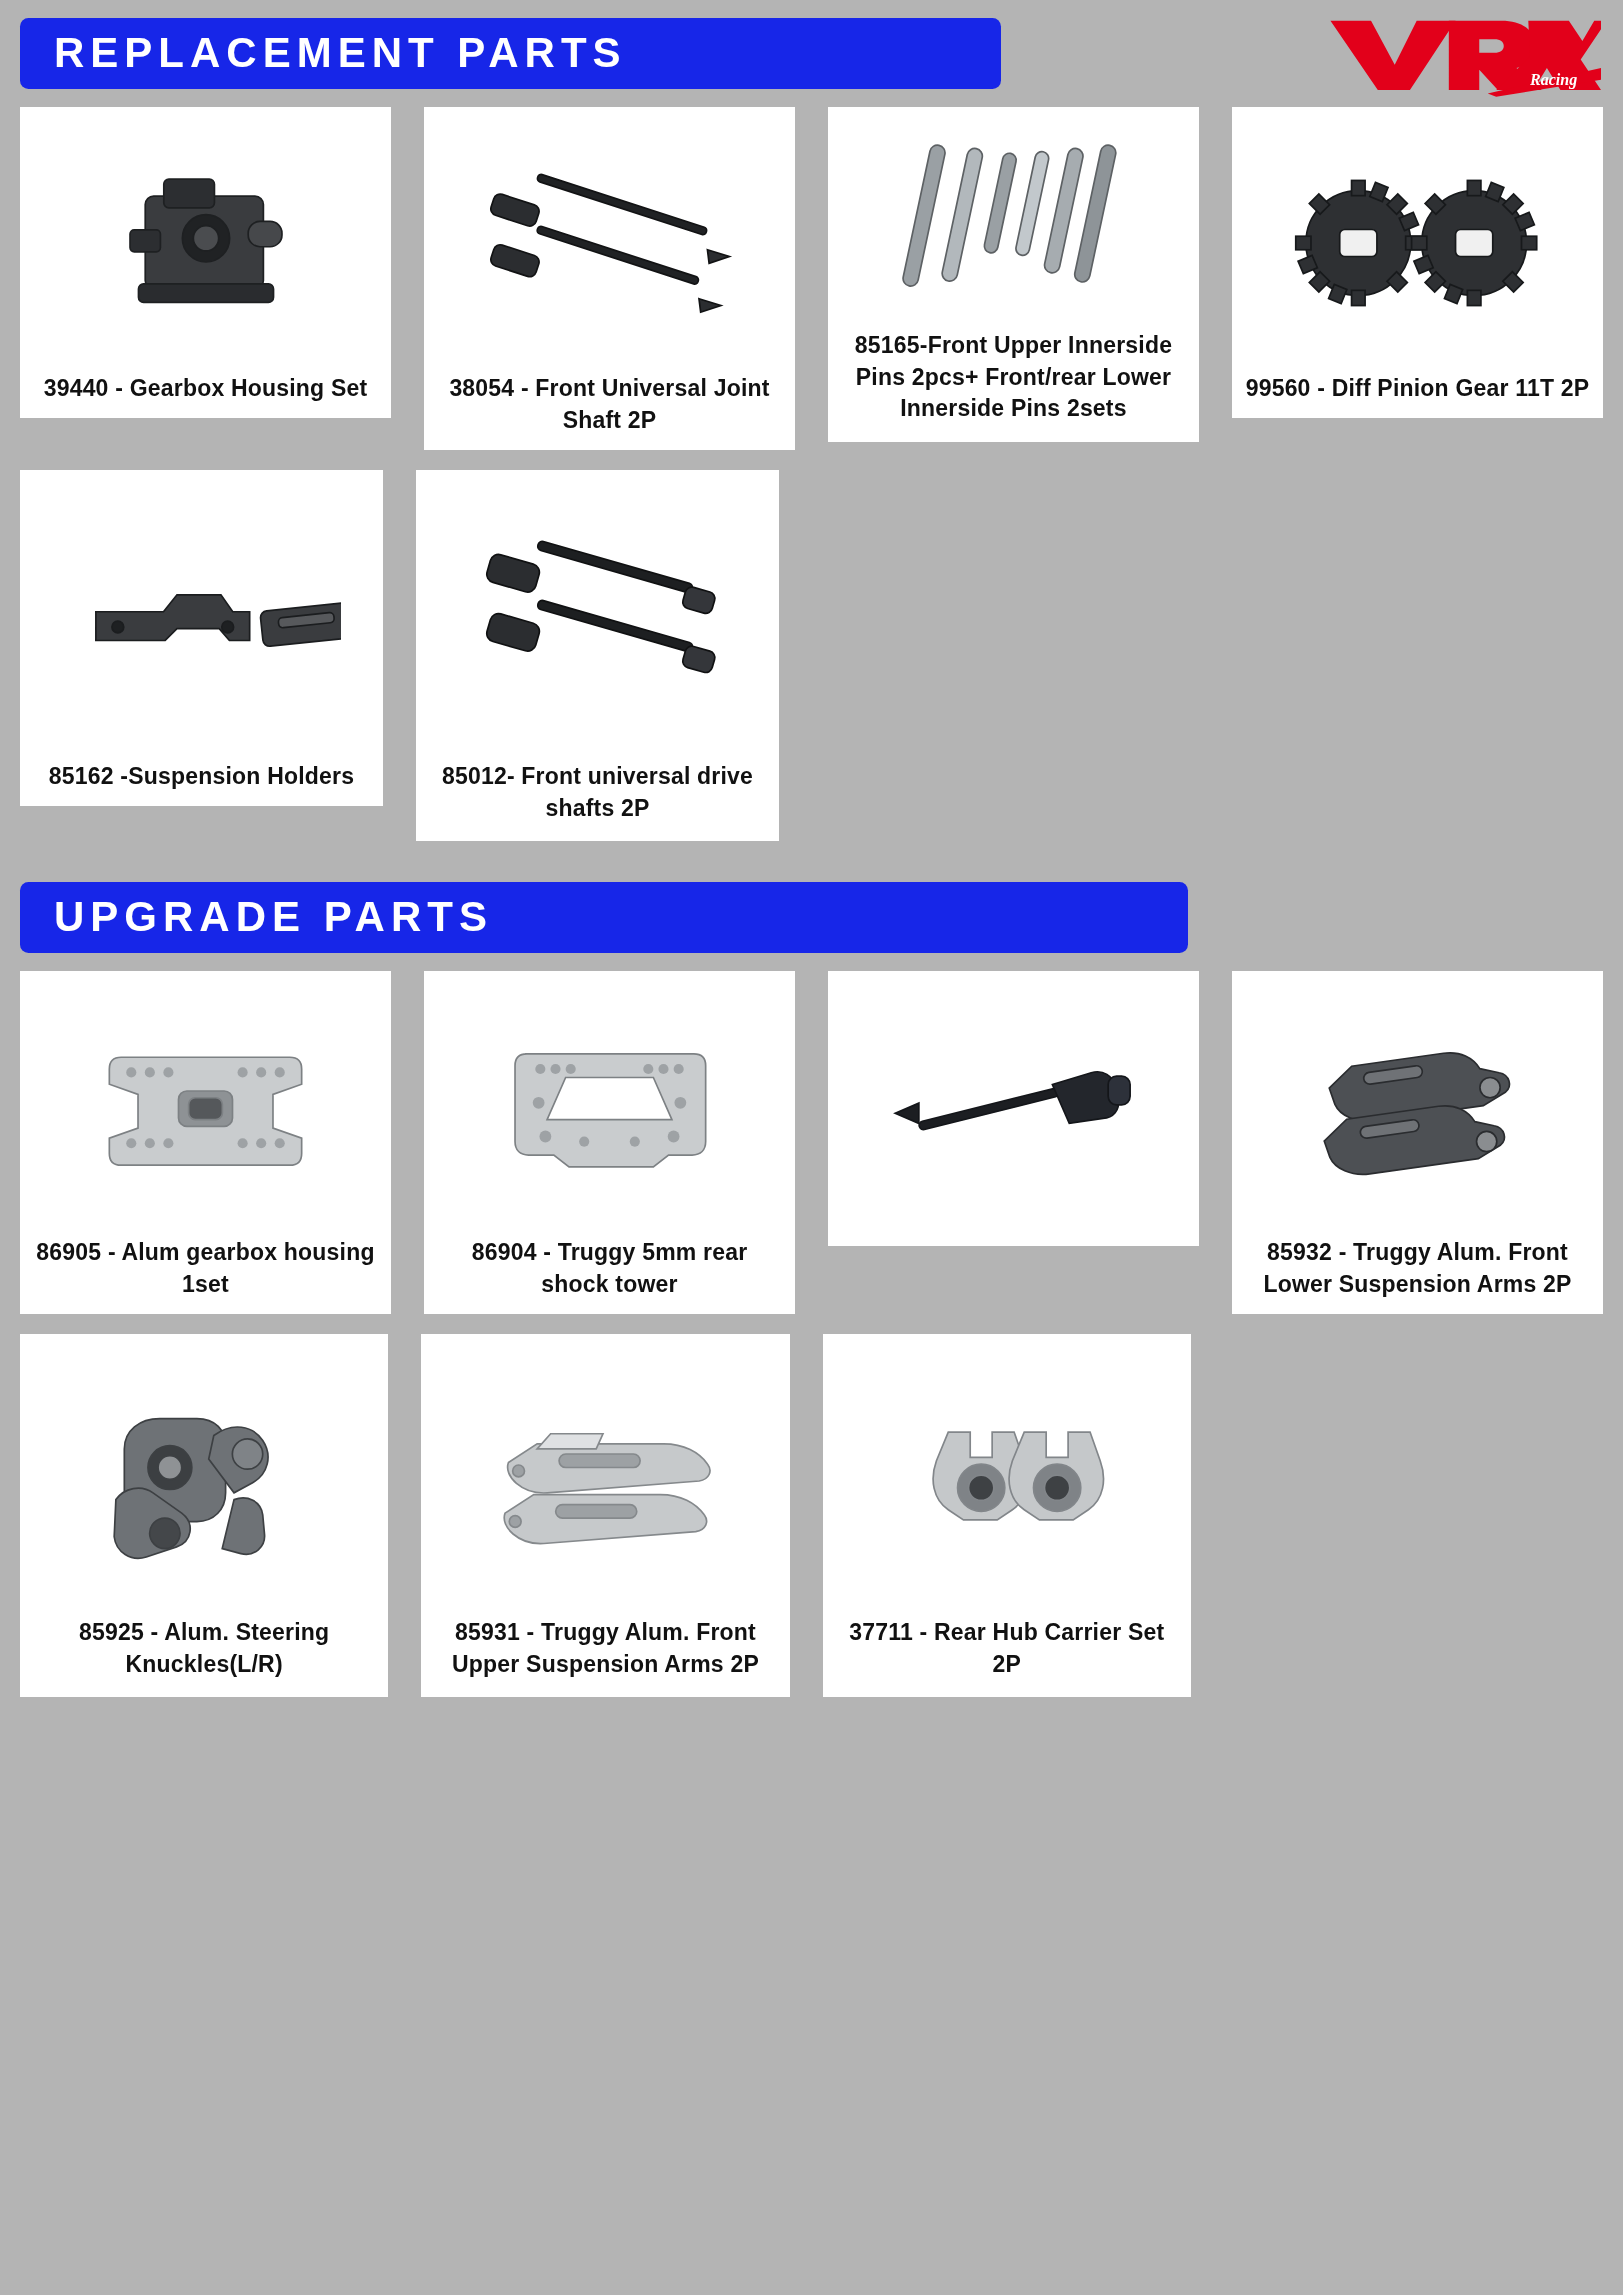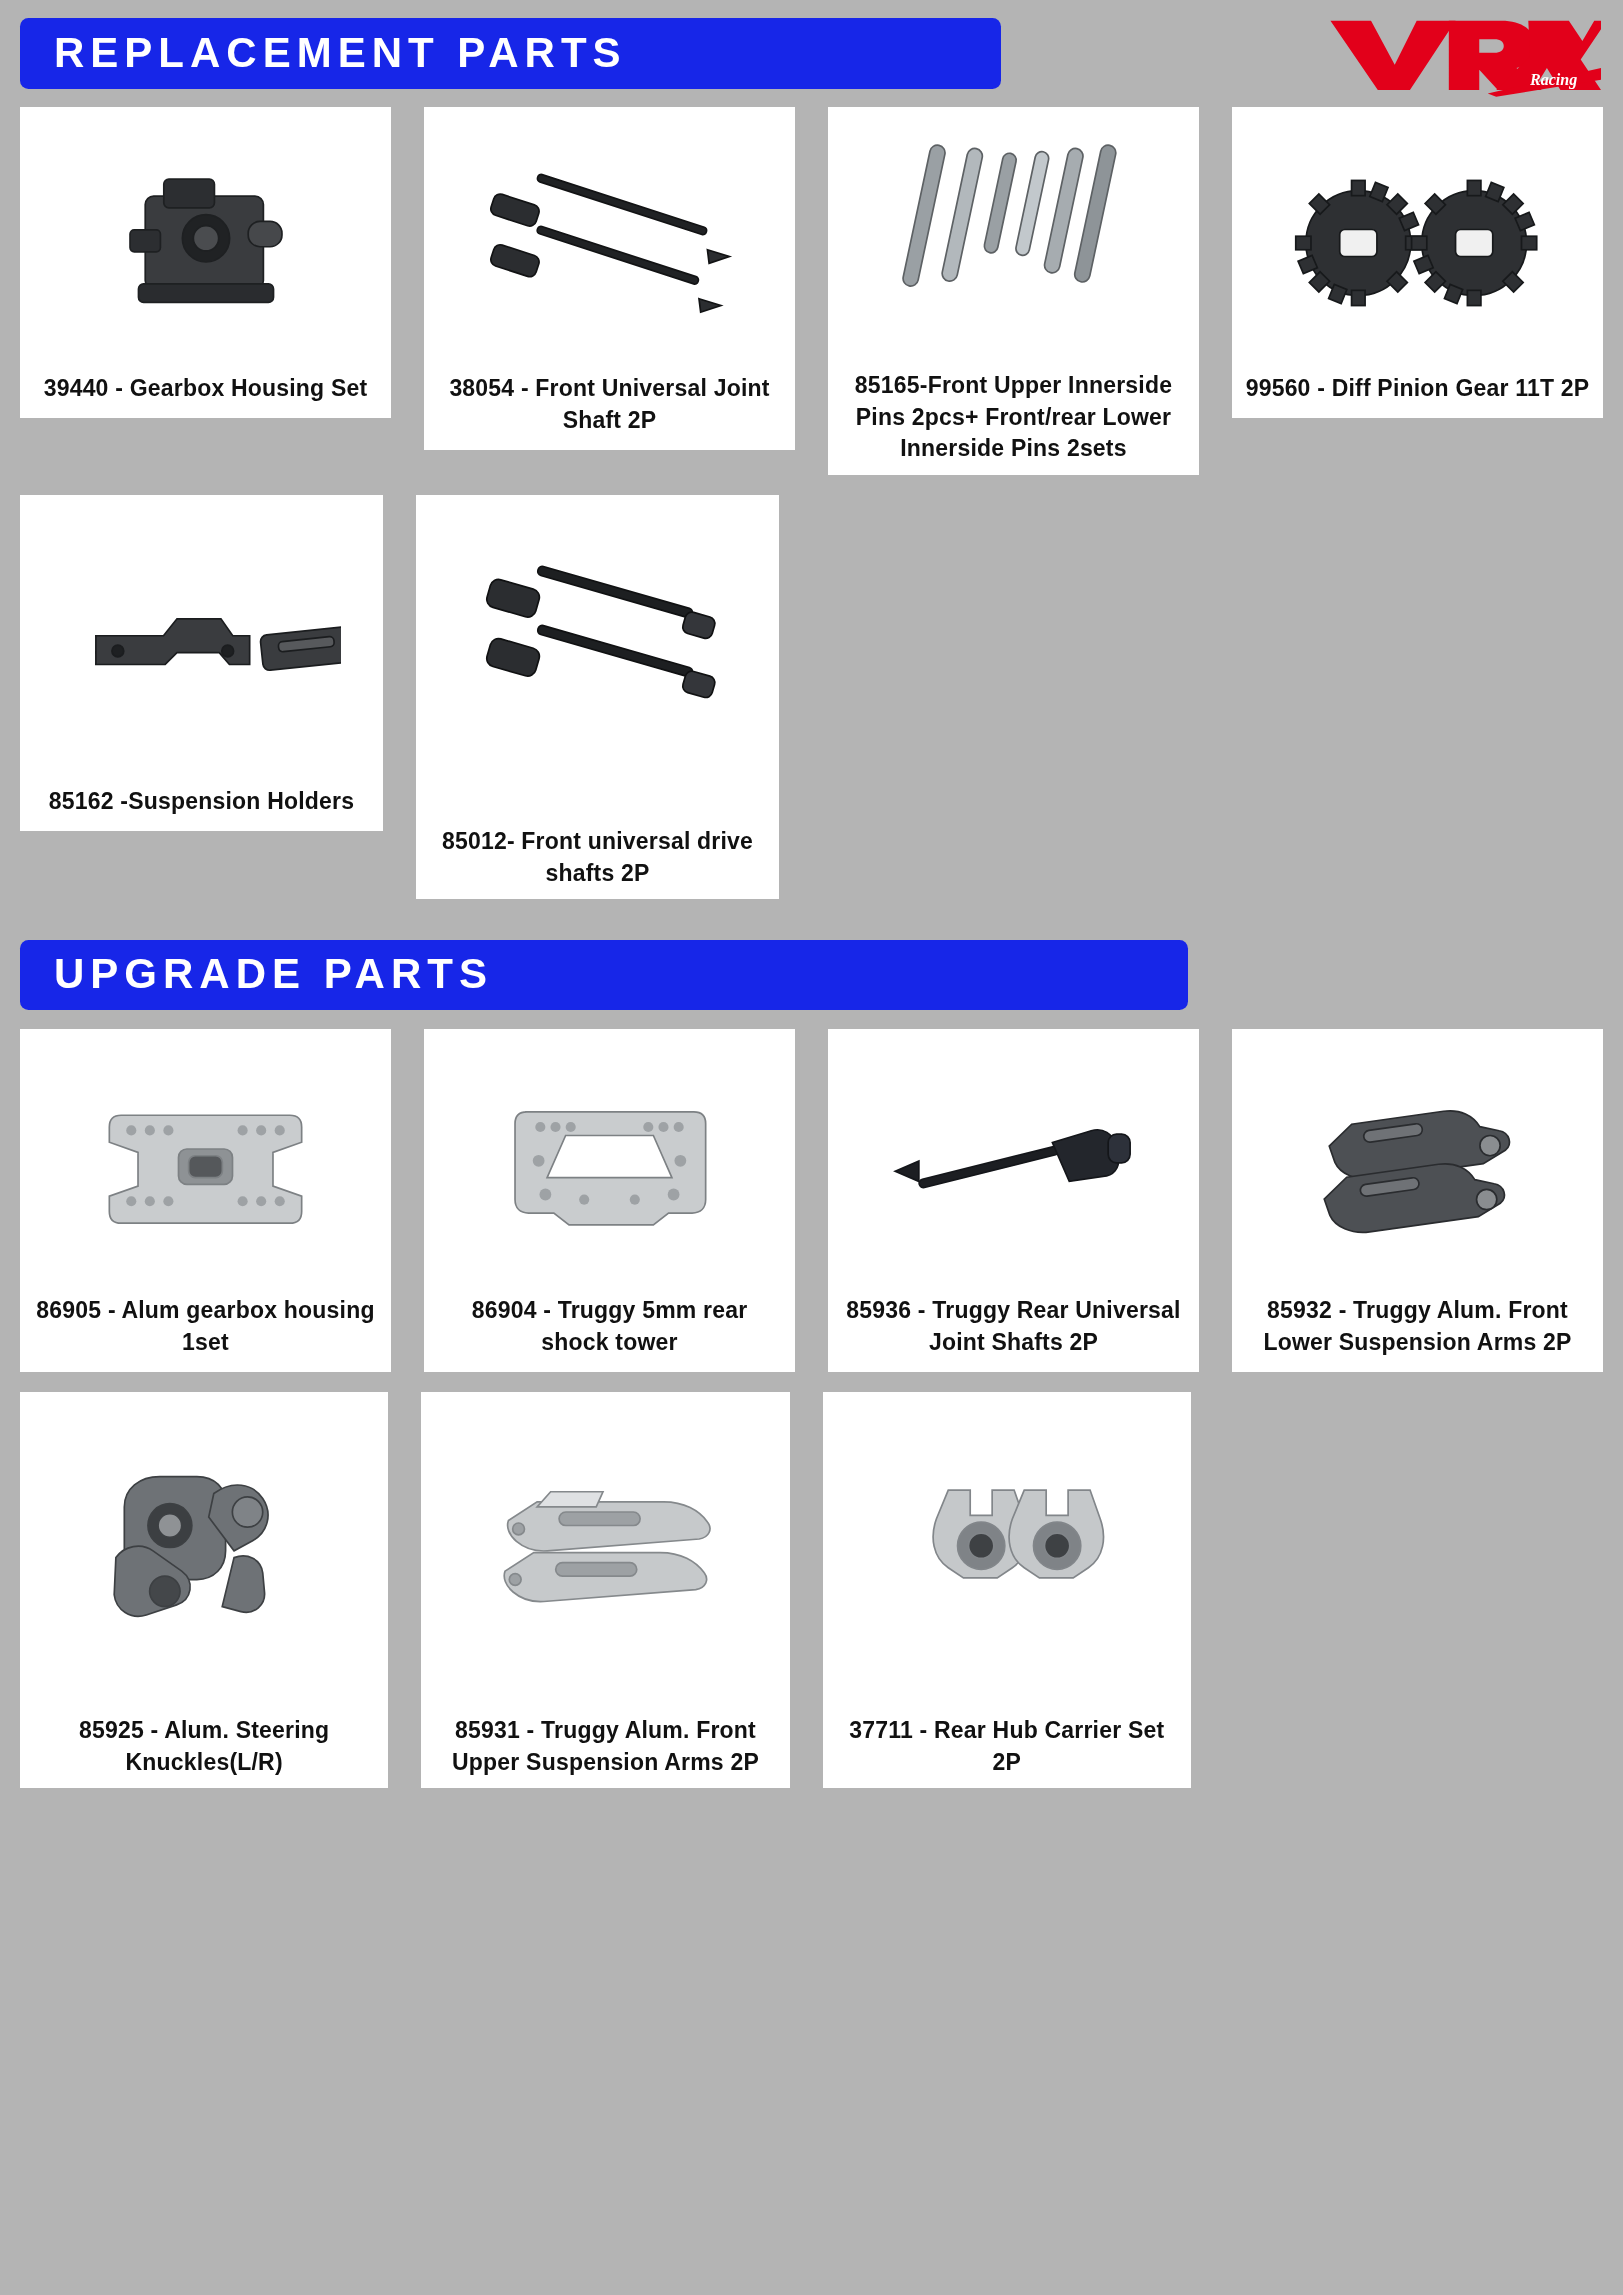--- a/index.html
+++ b/index.html
@@ -52,21 +52,21 @@
   .banner-2 { width: 1168px; margin-top: 5px; }
   .card {
     width: 379px;
     background: #ffffff;
     box-sizing: border-box;
     display: flex;
     flex-direction: column;
     align-items: center;
     padding: 8.5px 10px 12px 10px;
   }
-  .card.tall { padding-bottom: 8px; gap: 40px; }
+  .card.tall { padding-bottom: 15px; }
   .thumb {
     width: 100%;
     height: 254px;
     display: flex;
     align-items: center;
     justify-content: center;
     overflow: hidden;
   }
   .thumb svg { display: block; }
   .caption {
@@ -322,21 +322,20 @@
       <div class="thumb">
         <svg width="271" height="169" viewBox="0 0 320 200">
           <g stroke="#14161a" stroke-width="2">
             <polygon points="20,108 48,96 48,120" fill="#1c1e22"></polygon>
             <rect x="46" y="98" width="170" height="10" rx="5" fill="#1c1e22" transform="rotate(-14 131 103)"></rect>
             <path d="M206,74 l46,-14 c14,-4 26,4 28,16 l4,16 c2,12 -6,22 -18,22 l-40,6 z" fill="#23262c"></path>
             <rect x="272" y="64" width="26" height="34" rx="10" fill="#2d313a"></rect>
           </g>
         </svg>
       </div>
-      <div class="caption">85936 - Truggy Rear Universal Joint Shafts   2P</div>
     </div>
 
     <div class="card">
       <div class="thumb">
         <svg width="271" height="194" viewBox="0 0 320 230">
           <g fill="#4d5054" stroke="#2a2c2f" stroke-width="2">
             <path d="M56,78 l30,-22 h110 c20,0 34,10 40,24 l22,8 c12,4 14,18 4,24 l-28,12 h-130 c-22,0 -40,-12 -44,-26 z" transform="rotate(-8 160 90)"></path>
             <path d="M50,140 l30,-22 h110 c20,0 34,10 40,24 l22,8 c12,4 14,18 4,24 l-28,12 h-130 c-22,0 -40,-12 -44,-26 z" transform="rotate(-8 160 152)"></path>
             <rect x="96" y="70" width="70" height="14" rx="7" fill="#6f7276" transform="rotate(-8 131 77)"></rect>
             <rect x="92" y="134" width="70" height="14" rx="7" fill="#6f7276" transform="rotate(-8 127 141)"></rect>

